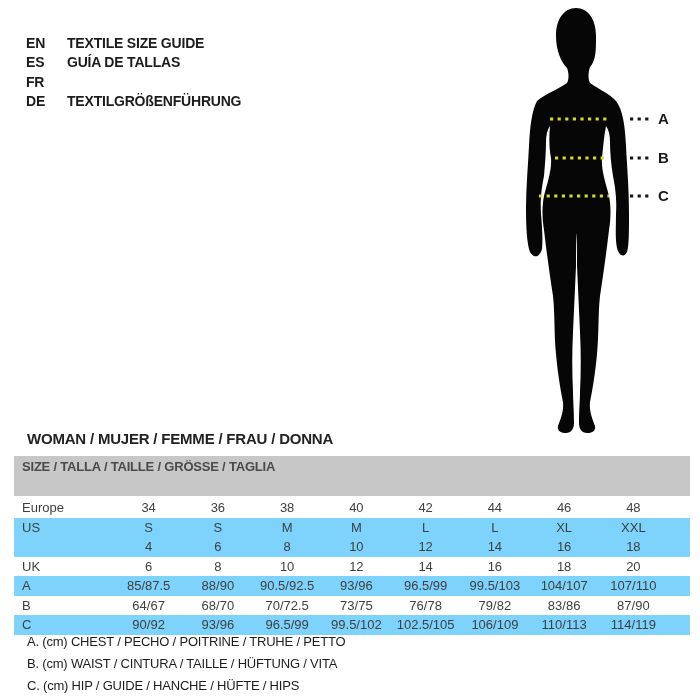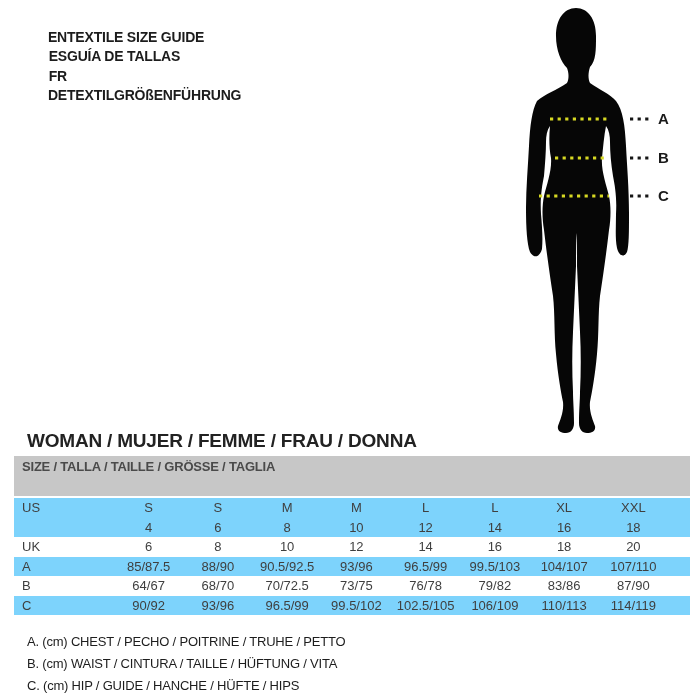--- a/index.html
+++ b/index.html
@@ -1,29 +1,29 @@
 <!DOCTYPE html>
 <html><head>
 <meta charset="utf-8">
 <style>
   html,body{margin:0;padding:0;}
   body{
     width:700px;height:700px;position:relative;background:#ffffff;
     font-family:"Liberation Sans",sans-serif;color:#1c1c1c;overflow:hidden;
   }
   
-  .lang-list{position:absolute;left:26px;top:28px;text-align:right;}
+  .lang-list{position:absolute;left:26px;top:34px;}
   .lang-row{display:flex;line-height:19.3px;font-size:14px;font-weight:bold;letter-spacing:-0.2px;}
   .lang-code{width:41px;}
   
   .figure-wrap{position:absolute;left:460px;top:0;width:240px;height:440px;}
   .figure-wrap svg{display:block;}
   .marker-label{font-family:"Liberation Sans",sans-serif;font-size:15px;font-weight:bold;fill:#1a1a1a;}
   
-  .section-title{position:absolute;left:27px;top:430px;font-size:19px;font-weight:bold;letter-spacing:-0.2px;color:#222;}
+  .section-title{position:absolute;left:27px;top:430px;font-size:15px;font-weight:bold;letter-spacing:-0.2px;color:#222;}
   
   .size-table{position:absolute;left:14px;top:456px;width:676px;}
   .thead{height:40px;line-height:22px;background:#c7c7c7;color:#4a4a4a;
          font-size:13px;font-weight:bold;padding-left:8px;letter-spacing:-0.2px;}
   .trows{margin-top:2px;}
   .trow{display:flex;height:19.5px;line-height:19.5px;font-size:13px;color:#3f3f3f;
         padding-right:22px;box-sizing:border-box;}
   .trow.shaded{background:#7dd3fc;}
   .tlabel{width:100px;padding-left:8px;box-sizing:border-box;flex:none;}
   .tcell{flex:1;text-align:center;}
@@ -84,20 +84,31 @@
     <line x1="170" y1="196" x2="192" y2="196" stroke-width="3" stroke-dasharray="3.2 4.4" stroke="#161616"></line>
     <text x="198" y="201" class="marker-label">C</text>
   </svg>
 </div>
 
 <div class="section-title">WOMAN / MUJER / FEMME / FRAU / DONNA</div>
 
 <div class="size-table">
   <div class="thead">SIZE / TALLA / TAILLE / GRÖSSE / TAGLIA</div>
   <div class="trows">
+      <div class="trow">
+        <div class="tlabel">Europe</div>
+        <div class="tcell">34</div>
+        <div class="tcell">36</div>
+        <div class="tcell">38</div>
+        <div class="tcell">40</div>
+        <div class="tcell">42</div>
+        <div class="tcell">44</div>
+        <div class="tcell">46</div>
+        <div class="tcell">48</div>
+      </div>
       <div class="trow shaded">
         <div class="tlabel">US</div>
         <div class="tcell">S</div>
         <div class="tcell">S</div>
         <div class="tcell">M</div>
         <div class="tcell">M</div>
         <div class="tcell">L</div>
         <div class="tcell">L</div>
         <div class="tcell">XL</div>
         <div class="tcell">XXL</div>

